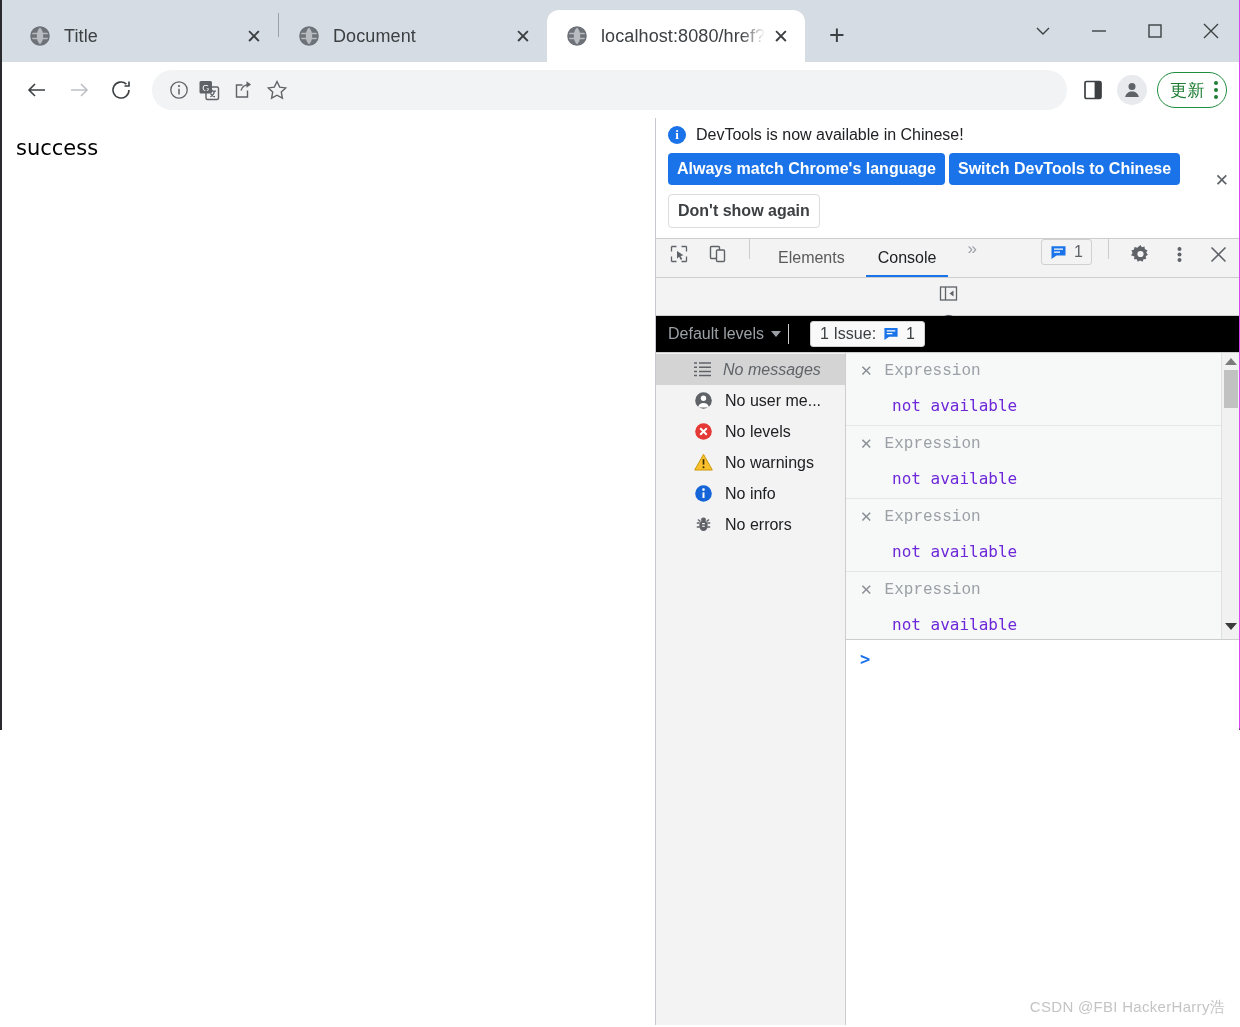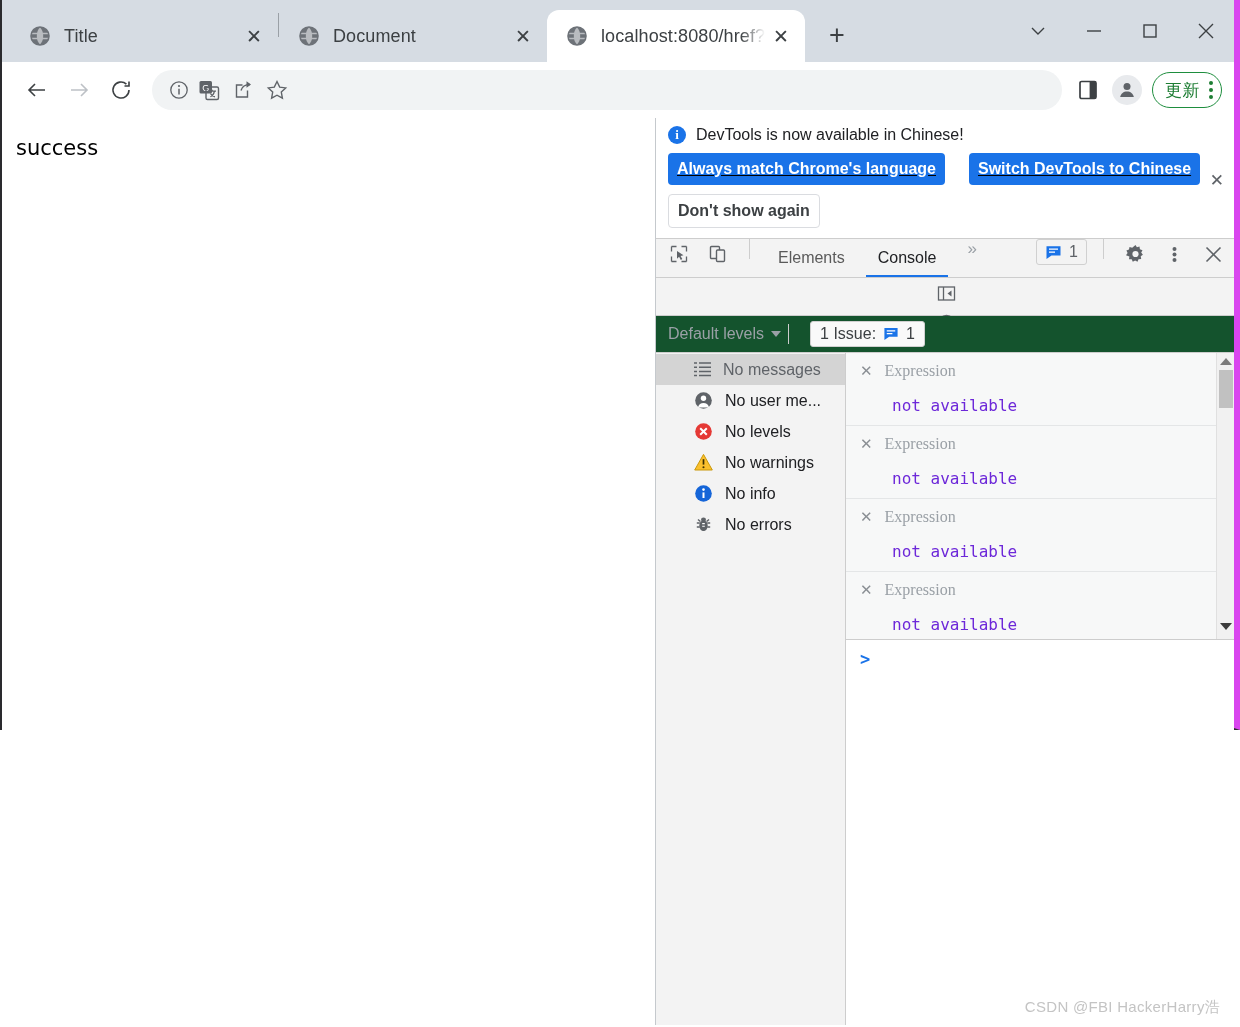--- a/index.html
+++ b/index.html
@@ -8,21 +8,21 @@
     font-family: "Liberation Sans", sans-serif;
     background: #ffffff;
     overflow: hidden;
   }
   .window {
     width: 1240px; height: 730px;
     position: relative;
     background: #d6dce3;
     border-left: 2px solid #2a2a2e;
     border-bottom: 2px solid #2a2a2e;
-    border-right: 6px solid #d946ef;
+    border-right: 1px solid #d946ef;
   }
 
   
   .tabstrip {
     height: 62px;
     background: #d6dce3;
     display: flex;
     align-items: flex-end;
     padding-left: 8px;
     position: relative;
@@ -202,21 +202,21 @@
   }
   .info-badge {
     width: 18px; height: 18px; border-radius: 50%;
     background: #1a73e8; color: #fff;
     font-size: 13px; font-weight: bold;
     display: flex; align-items: center; justify-content: center;
     font-family: "Liberation Serif", serif;
     flex: 0 0 18px;
   }
   .dt-banner-msg { font-size: 16px; color: #202124; }
-  .dt-banner-row2 { display: flex; align-items: center; gap: 24px; text-decoration: underline; }
+  .dt-banner-row2 { display: flex; align-items: center; gap: 4px; }
   .btn-blue {
     background: #1a73e8; color: #fff;
     border: none; border-radius: 4px;
     font-size: 16px; font-weight: bold;
     padding: 7px 9px;
     font-family: "Liberation Sans", sans-serif;
     line-height: 1.15;
     white-space: nowrap;
   }
   .btn-plain {
@@ -292,21 +292,21 @@
     color: #9aa0a6;
     padding: 0 8px;
     margin: 0 8px;
     font-family: "Liberation Sans", sans-serif;
     min-width: 0;
   }
   .filter-input::placeholder { color: #9aa0a6; opacity: 1; }
 
   .dt-levels {
     height: 37px;
-    background: #14532d;
+    background: #000000;
     border-bottom: 1px solid #cdcdcd;
     display: flex; align-items: center;
     padding-left: 12px;
   }
   .levels-label { font-size: 16px; color: #9aa0a6; display: flex; align-items: center; gap: 7px; }
   .issue-box {
     display: flex; align-items: center; gap: 7px;
     border: 1px solid #d0d0d0; border-radius: 3px;
     background: #f9f9f9;
     padding: 3px 9px;
@@ -322,29 +322,29 @@
     padding-top: 1px;
   }
   .cs-item {
     height: 31px;
     display: flex; align-items: center;
     padding-left: 38px;
     gap: 12px;
   }
   .cs-item.sel { background: #d4d4d4; }
   .cs-label { font-size: 16px; color: #202124; white-space: nowrap; }
-  .cs-item.sel .cs-label { color: #5f6368; }
+  .cs-item.sel .cs-label { color: #5f6368; font-style: italic; }
 
   .console-main { flex: 1 1 auto; display: flex; flex-direction: column; min-width: 0; }
   .live-area { position: relative; height: 287px; background: #f7f8f8; border-bottom: 1px solid #cdcdcd; }
   .live-list { position: absolute; inset: 0 18px 0 0; overflow: hidden; }
   .live-row { border-bottom: 1px solid #e4e6e7; padding: 9px 0 10px 14px; }
   .live-head { display: flex; align-items: center; gap: 12px; }
   .live-x { font-size: 15px; color: #8a8f94; }
-  .live-expr { font-size: 16px; color: #9aa0a6; font-family: Liberation Serif, serif; }
+  .live-expr { font-size: 16px; color: #9aa0a6; font-family: Liberation Mono, monospace; }
   .live-val { font-size: 16px; color: #6d28d9; font-family: "DejaVu Sans Mono", monospace; padding-left: 32px; margin-top: 16px; }
   .sbar {
     position: absolute; right: 0; top: 0; bottom: 0; width: 18px;
     background: #f1f1f1; border-left: 1px solid #e0e0e0;
     display: flex; flex-direction: column; align-items: center;
   }
   .sbar-arrow { width: 0; height: 0; margin: 5px 0; }
   .sbar-up { border-left: 6px solid transparent; border-right: 6px solid transparent; border-bottom: 7px solid #7b7b7b; }
   .sbar-down { border-left: 6px solid transparent; border-right: 6px solid transparent; border-top: 7px solid #3c3c3c; margin-top: auto; margin-bottom: 9px; }
   .sbar-thumb { width: 14px; height: 38px; background: #c1c1c1; }

